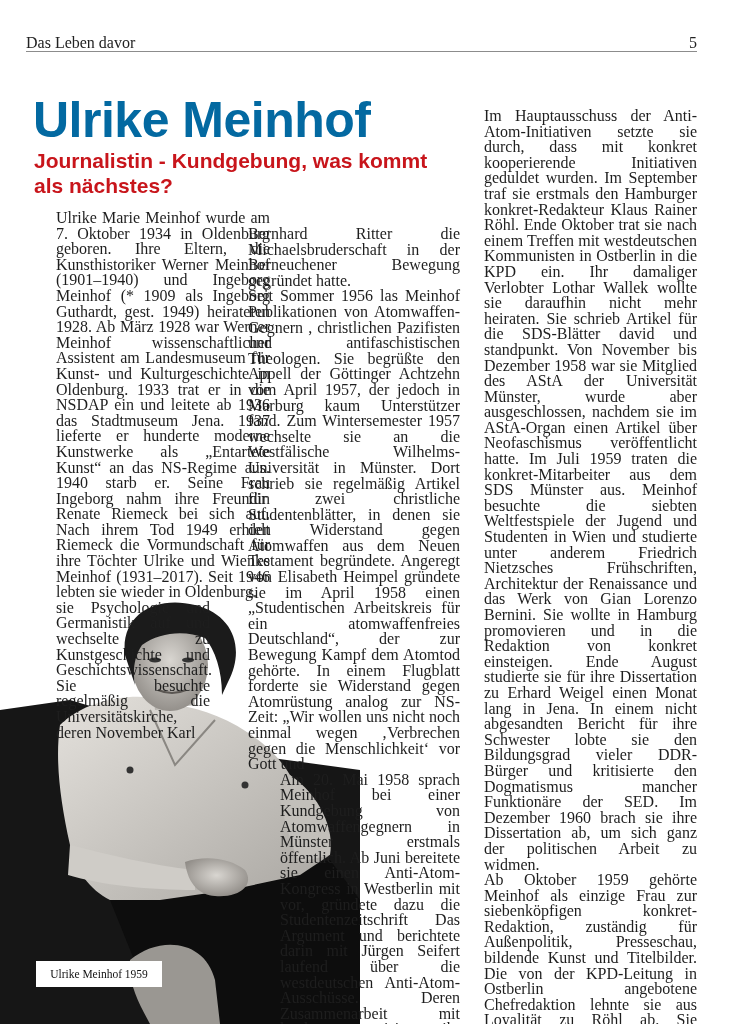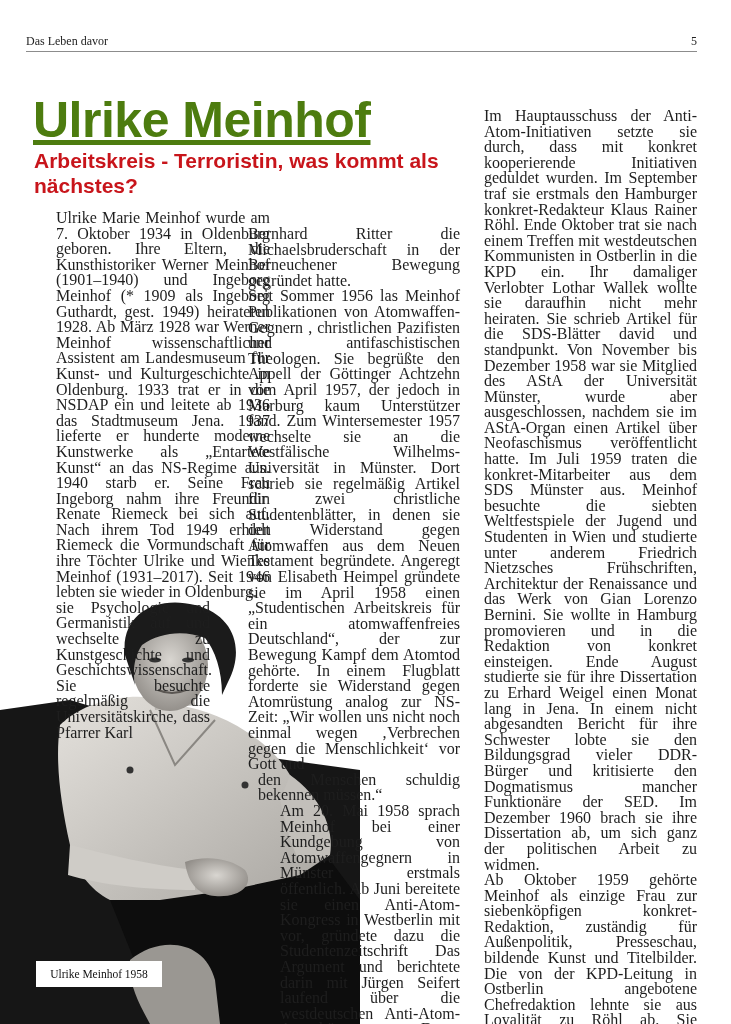--- a/index.html
+++ b/index.html
@@ -1,21 +1,21 @@
 <!DOCTYPE html>
 <html><head>
 <meta charset="utf-8">
 <style>
   html, body { margin: 0; padding: 0; background: #ffffff; }
   body { width: 731px; height: 1024px; position: relative; overflow: hidden; font-family: "DejaVu Serif", serif; color: #1a1a1a; }
-  .running-head { position: absolute; left: 26px; top: 34px; width: 671px; height: 17px; font-family: "Liberation Serif", serif; font-size: 12px; color: #222; }
+  .running-head { position: absolute; left: 26px; top: 34px; width: 671px; height: 17px; font-family: "Liberation Serif", serif; font-size: 16px; color: #222; }
   .running-head .title { position: absolute; left: 0; top: 0; }
   .running-head .page { position: absolute; right: 0; top: 0; }
   .head-rule { position: absolute; left: 26px; top: 51px; width: 671px; height: 1px; background: #8c8c8c; }
-  .h1 { position: absolute; left: 33px; top: 92px; font-family: "Liberation Sans", sans-serif; font-weight: bold; font-size: 50px; line-height: 56px; color: #4d7c0f; letter-spacing: -0.5px; white-space: nowrap; text-decoration: underline; }
+  .h1 { position: absolute; left: 33px; top: 92px; font-family: "Liberation Sans", sans-serif; font-weight: bold; font-size: 50px; line-height: 56px; color: #0369a1; letter-spacing: -0.5px; white-space: nowrap; }
   .h2 { position: absolute; left: 34px; top: 148px; width: 420px; font-family: "Liberation Sans", sans-serif; font-weight: bold; font-size: 21px; line-height: 25px; color: #c8151b; }
   .col { position: absolute; font-family: "Liberation Serif", serif; font-size: 16px; line-height: 15.6px; text-align: justify; hyphens: auto; color: #1e1e1e; }
   .col p { margin: 0; }
   .col1 { left: 34px; top: 210px; width: 214px; margin-left: 22px; }
   .col2 { left: 248px; top: 226px; width: 212px; }
   .col3 { left: 484px; top: 108px; width: 213px; }
   .narrow { width: 154px; }
   .c2-shift1 { padding-left: 10px; }
   .c2-shift2 { padding-left: 32px; }
   .photo { position: absolute; left: 0; top: 600px; width: 360px; height: 424px; }
@@ -24,21 +24,21 @@
 </head>
 <body>
 
 <div class="running-head">
   <span class="title">Das Leben davor</span>
   <span class="page">5</span>
 </div>
 <div class="head-rule"></div>
 
 <div class="h1">Ulrike Meinhof</div>
-<div class="h2">Arbeitskreis - Terroristin, was kommt als nächstes?</div>
+<div class="h2">Journalistin - Kundgebung, was kommt als nächstes?</div>
 
 <svg class="photo" viewBox="0 0 360 424" xmlns="http://www.w3.org/2000/svg">
   <defs>
     <linearGradient id="shirt" x1="0" y1="0" x2="1" y2="1">
       <stop offset="0" stop-color="#e4e1dc"></stop>
       <stop offset="1" stop-color="#a9a6a1"></stop>
     </linearGradient>
     <radialGradient id="skin" cx="0.5" cy="0.45" r="0.6">
       <stop offset="0" stop-color="#d9d6d1"></stop>
       <stop offset="1" stop-color="#8e8a85"></stop>
@@ -69,28 +69,27 @@
 
   <path d="M125 55 C120 15 155 -5 195 5 C235 15 245 50 228 82 L222 95 C222 70 215 50 205 38 C185 30 160 32 142 45 C135 55 132 70 135 85 Z" fill="#1b1b1b"></path>
 
   <ellipse cx="155" cy="60" rx="6" ry="2.5" fill="#333"></ellipse>
   <ellipse cx="188" cy="60" rx="6" ry="2.5" fill="#333"></ellipse>
   <path d="M158 90 Q172 96 186 90" fill="none" stroke="#5a5652" stroke-width="2"></path>
 </svg>
 
 <div class="col col1">
   <p>Ulrike Marie Meinhof wurde  am 7. Oktober 1934 in Oldenburg geboren. Ihre Eltern, die Kunsthistoriker Werner Meinhof (1901–1940) und Ingeborg Meinhof (* 1909 als Ingeborg Guthardt, gest. 1949) heirateten 1928. Ab März 1928 war Werner Meinhof wissenschaftlicher Assistent am Landesmuseum für Kunst- und Kulturgeschichte in Oldenburg. 1933 trat er in die NSDAP ein und leitete ab 1936 das Stadtmuseum Jena. 1937 lieferte er hunderte moderne Kunstwerke als „Entartete Kunst“ an das NS-Regime aus. 1940 starb er. Seine Frau Ingeborg nahm ihre Freundin Renate Riemeck bei sich auf. Nach ihrem Tod 1949 erhielt Riemeck die Vormundschaft für ihre Töchter Ulrike und Wienke Meinhof (1931–2017). Seit 1946 lebten sie wieder in Oldenburg.</p>
-  <p class="narrow">sie Psychologie und Germanistik auf und wechselte zu Kunstgeschichte und Geschichtswissenschaft. Sie besuchte regelmäßig die Universitätskirche, dass Pfarrer Karl</p>
+  <p class="narrow">sie Psychologie und Germanistik auf und wechselte zu Kunstgeschichte und Geschichtswissenschaft. Sie besuchte regelmäßig die Universitätskirche, deren November Karl</p>
 </div>
 
 <div class="col col2">
   <p>Bernhard Ritter die Michaelsbruderschaft in der Berneuchener Bewegung gegründet hatte.</p>
   <p>Seit Sommer 1956 las Meinhof Publikationen von Atomwaffen-Gegnern , christlichen Pazifisten und antifaschistischen Theologen. Sie begrüßte den Appell der Göttinger Achtzehn vom April 1957, der jedoch in Marburg kaum Unterstützer fand. Zum Wintersemester 1957 wechselte sie an die Westfälische Wilhelms-Universität in Münster. Dort schrieb sie regelmäßig Artikel für zwei christliche Studentenblätter, in denen sie den Widerstand gegen Atomwaffen aus dem Neuen Testament begründete. Angeregt von Elisabeth Heimpel gründete sie im April 1958 einen „Studentischen Arbeitskreis für ein atomwaffenfreies Deutschland“, der zur Bewegung Kampf dem Atomtod gehörte. In einem Flugblatt forderte sie Widerstand gegen Atomrüstung analog zur NS-Zeit: „Wir wollen uns nicht noch einmal wegen ‚Verbrechen gegen die Menschlichkeit‘ vor Gott und</p>
-  <p class="c2-shift1">den Menschen schuldig bekennen müssen.“</p>
   <p class="c2-shift2">Am 20. Mai 1958 sprach Meinhof bei einer Kundgebung von Atomwaffengegnern in Münster erstmals öffentlich. Ab Juni bereitete sie einen Anti-Atom-Kongress in Westberlin mit vor, gründete dazu die Studentenzeitschrift Das Argument und berichtete darin mit Jürgen Seifert laufend über die westdeutschen Anti-Atom-Ausschüsse. Deren Zusammenarbeit mit konkret organisierte ihr Freund Reinhard Opitz. Er war Mitglied der seit 1956 verbotenen KPD. Im Juli trat Meinhof in den SDS Münster ein.</p>
 </div>
 
 <div class="col col3">
   <p>Im Hauptausschuss der Anti-Atom-Initiativen setzte sie durch, dass mit konkret kooperierende Initiativen geduldet wurden. Im September traf sie erstmals den Hamburger konkret-Redakteur Klaus Rainer Röhl. Ende Oktober trat sie nach einem Treffen mit westdeutschen Kommunisten in Ostberlin in die KPD ein. Ihr damaliger Verlobter Lothar Wallek wollte sie daraufhin nicht mehr heiraten. Sie schrieb Artikel für die SDS-Blätter david und standpunkt. Von November bis Dezember 1958 war sie Mitglied des AStA der Universität Münster, wurde aber ausgeschlossen, nachdem sie im AStA-Organ einen Artikel über Neofaschismus veröffentlicht hatte. Im Juli 1959 traten die konkret-Mitarbeiter aus dem SDS Münster aus. Meinhof besuchte die siebten Weltfestspiele der Jugend und Studenten in Wien und studierte unter anderem Friedrich Nietzsches Frühschriften, Architektur der Renaissance und das Werk von Gian Lorenzo Bernini. Sie wollte in Hamburg promovieren und in die Redaktion von konkret einsteigen. Ende August studierte sie für ihre Dissertation zu Erhard Weigel einen Monat lang in Jena. In einem nicht abgesandten Bericht für ihre Schwester lobte sie den Bildungsgrad vieler DDR-Bürger und kritisierte den Dogmatismus mancher Funktionäre der SED. Im Dezember 1960 brach sie ihre Dissertation ab, um sich ganz der politischen Arbeit zu widmen.</p>
   <p>Ab Oktober 1959 gehörte Meinhof als einzige Frau zur siebenköpfigen konkret-Redaktion, zuständig für Außenpolitik, Presseschau, bildende Kunst und Titelbilder. Die von der KPD-Leitung in Ostberlin angebotene Chefredaktion lehnte sie aus Loyalität zu Röhl ab. Sie ermöglichte Prominenten Gastbeiträge, kritisierte Folter der Kolonialmacht Frankreich im Algerienkrieg, unterstützte die kubanische Revolution und las Werke von Mao Zedong. Ihr erster Leitartikel „Der Friede macht Geschichte" begrüßte das vorausgegangene Treffen zwischen den Staatsführern Nikita Sergejewitsch Chruschtschow (Sowjetunion) und Dwight D. Eisenhower (USA) als Ende des Kalten Krieges, das eine andere deutsche Politik erfordere</p>
 </div>
 
-<div class="caption">Ulrike Meinhof 1958</div>
+<div class="caption">Ulrike Meinhof 1959</div>
 
 </body></html>

